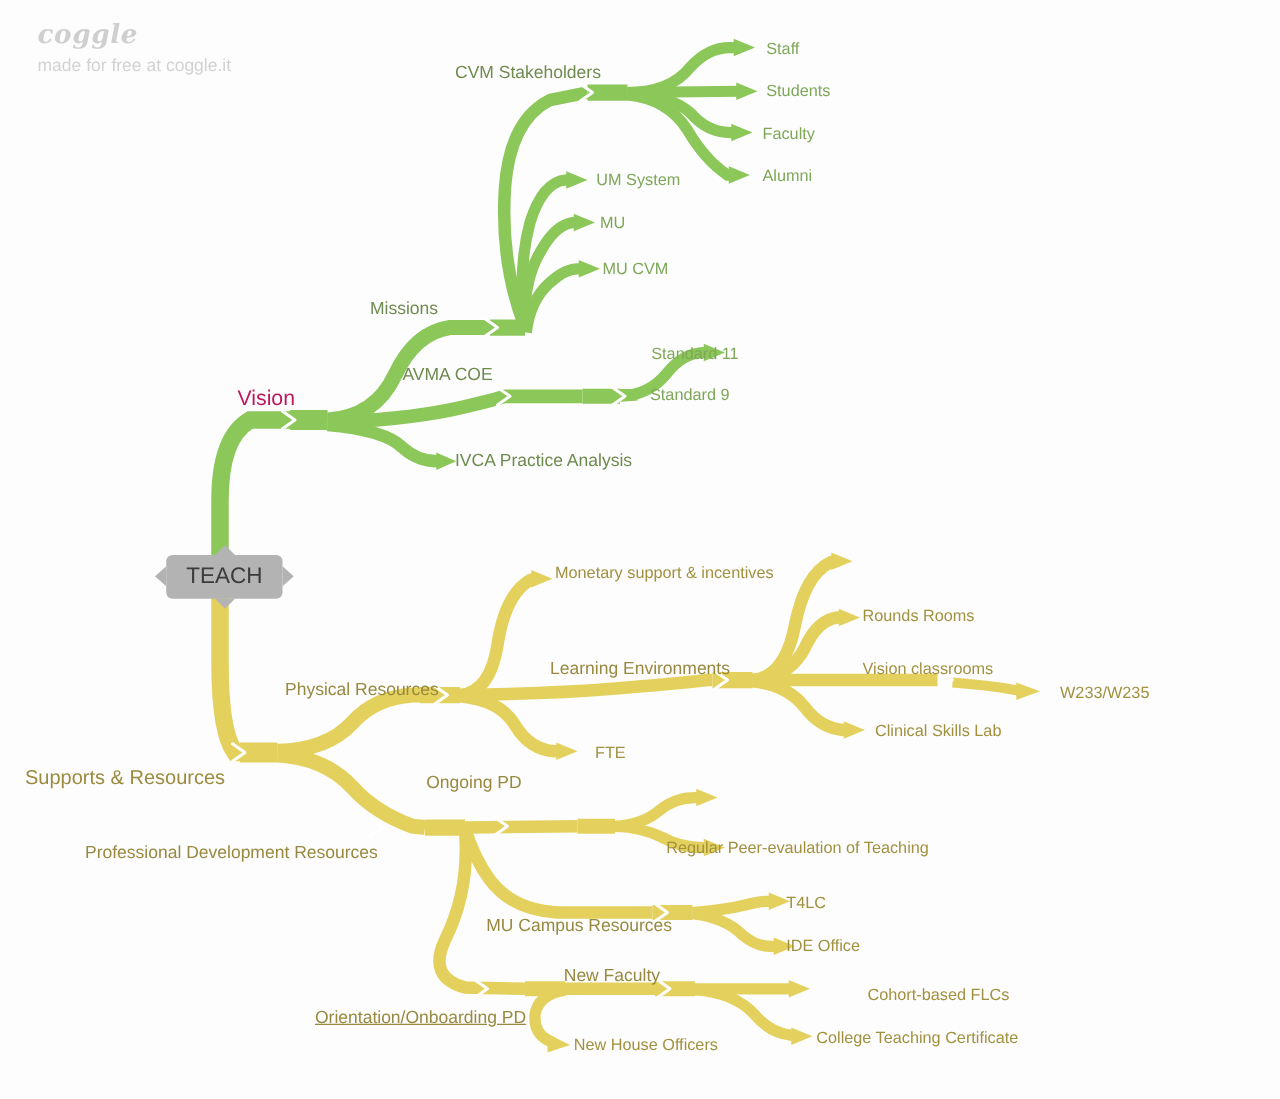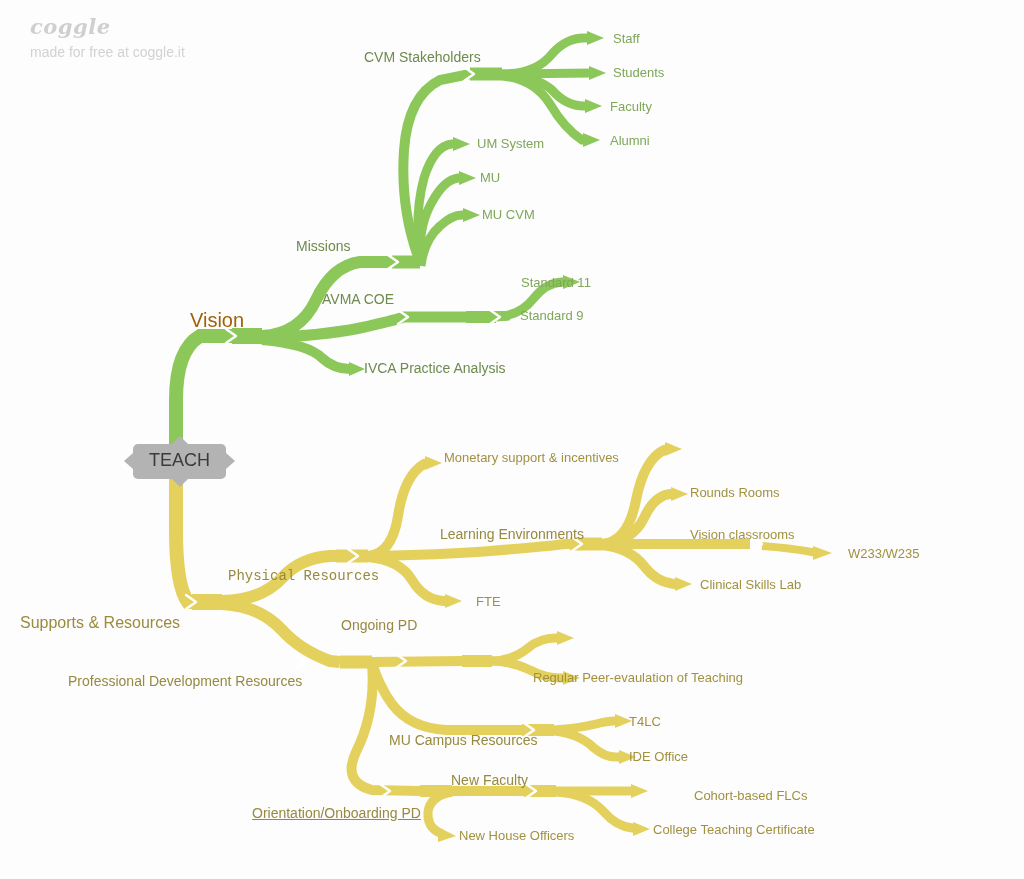--- a/index.html
+++ b/index.html
@@ -52,21 +52,21 @@
     bottom:-8px;left:50%;margin-left:-8px;
     border-left:8px solid transparent;border-right:8px solid transparent;
     border-top:8px solid #b3b3b3;
   }
 
   
   .node-label{
     position:absolute;white-space:nowrap;line-height:1;
     font-family:"Liberation Sans",sans-serif;
   }
-  .g1{color:#a16207;font-size:20px;}
+  .g1{color:#be185d;font-size:17px;}
   .g2{color:#6e8a4e;font-size:14px;}
   .g3{color:#7ea759;font-size:13px;}
   .y1{color:#9a8b3f;font-size:16px;}
   .y2{color:#97893f;font-size:14px;}
   .y3{color:#a1913f;font-size:13px;}
 </style>
 </head>
 <body>
 
 <div id="canvas">
@@ -244,21 +244,21 @@
   <div class="node-label g3" style="left:610px;top:134px;">Alumni</div>
   <div class="node-label g3" style="left:477px;top:137px;">UM System</div>
   <div class="node-label g3" style="left:480px;top:171px;">MU</div>
   <div class="node-label g3" style="left:482px;top:208px;">MU CVM</div>
   <div class="node-label g2" style="left:322px;top:292px;">AVMA COE</div>
   <div class="node-label g3" style="left:521px;top:276px;">Standard 11</div>
   <div class="node-label g3" style="left:520px;top:309px;">Standard 9</div>
   <div class="node-label g2" style="left:364px;top:361px;">IVCA Practice Analysis</div>
 
   <div class="node-label y1" style="left:20px;top:615px;">Supports &amp; Resources</div>
-  <div class="node-label y2" style="left:228px;top:569px;font-family:Liberation Mono, monospace;">Physical Resources</div>
+  <div class="node-label y2" style="left:228px;top:544px;">Physical Resources</div>
   <div class="node-label y3" style="left:444px;top:451px;text-align:center;">Monetary support &amp; incentives</div>
   <div class="node-label y2" style="left:440px;top:527px;">Learning Environments</div>
   <div class="node-label y3" style="left:690px;top:486px;">Rounds Rooms</div>
   <div class="node-label y3" style="left:690px;top:528px;">Vision classrooms</div>
   <div class="node-label y3" style="left:848px;top:547px;">W233/W235</div>
   <div class="node-label y3" style="left:700px;top:578px;">Clinical Skills Lab</div>
   <div class="node-label y3" style="left:476px;top:595px;">FTE</div>
   <div class="node-label y2" style="left:68px;top:674px;">Professional Development Resources</div>
   <div class="node-label y2" style="left:341px;top:618px;">Ongoing PD</div>
   <div class="node-label y3" style="left:533px;top:671px;text-align:center;">Regular Peer-evaulation of Teaching</div>

